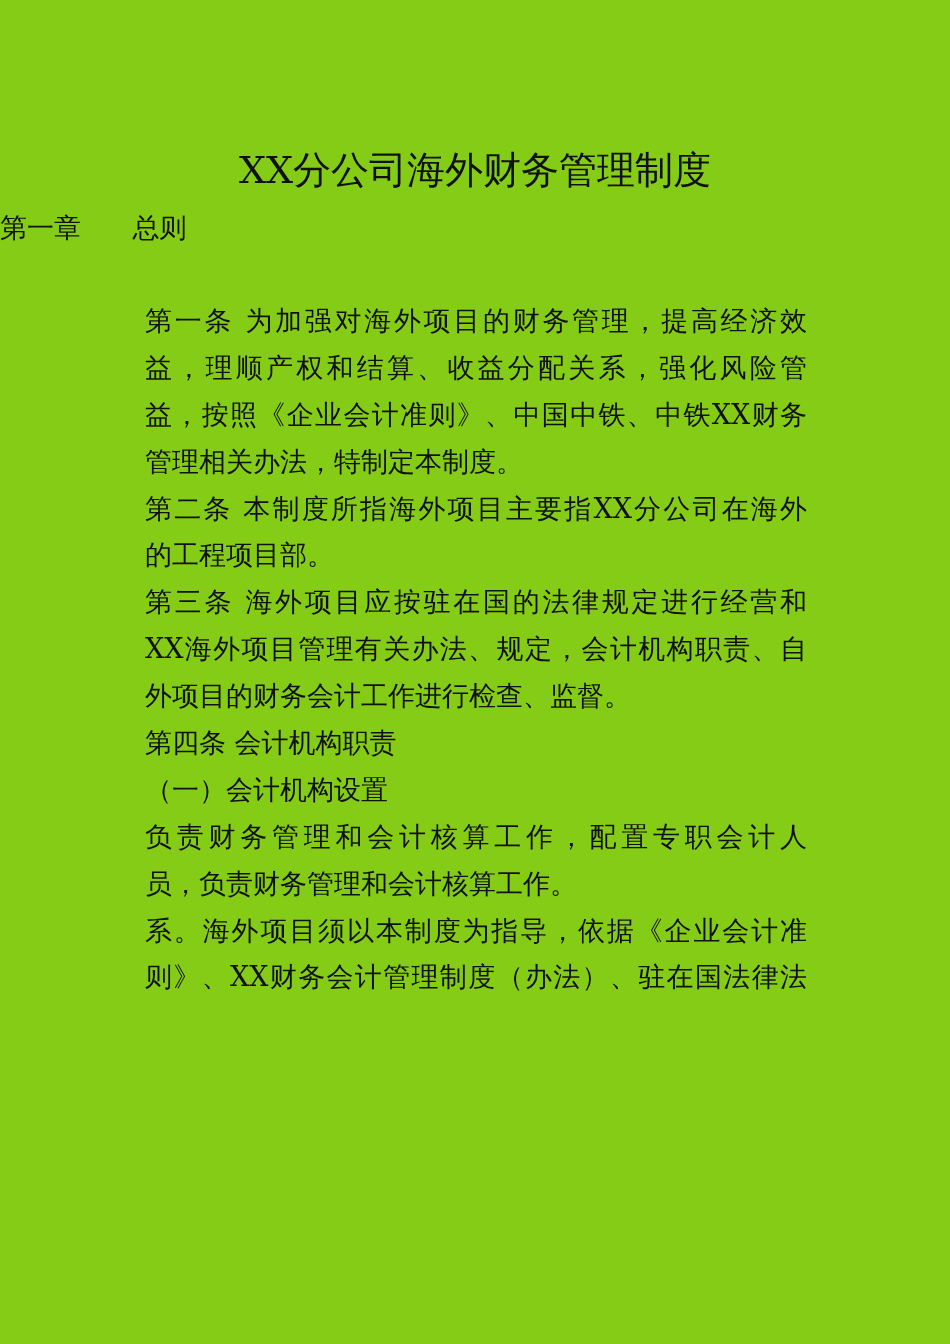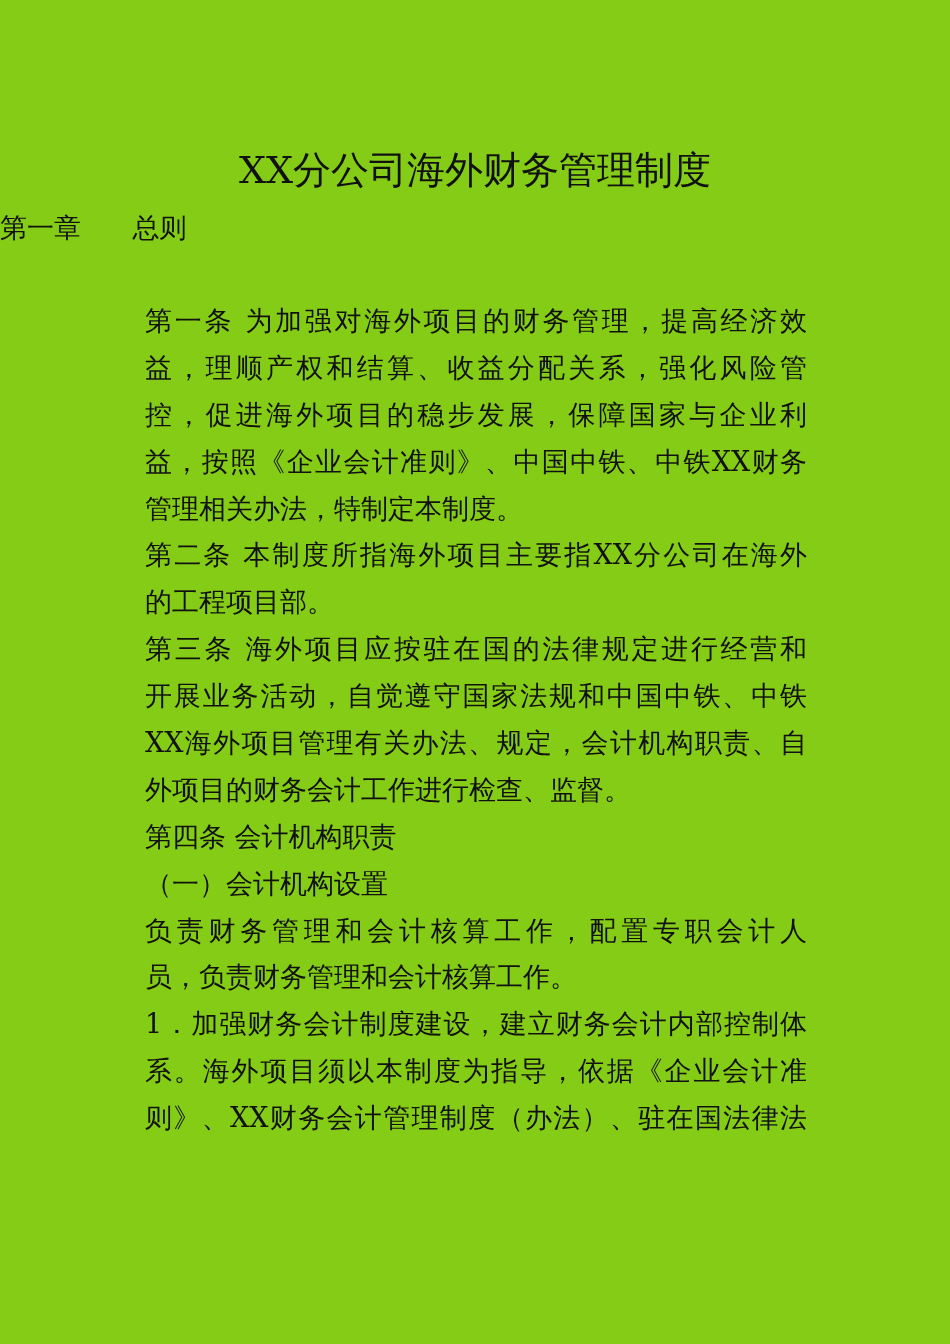--- a/index.html
+++ b/index.html
@@ -18,30 +18,27 @@
 </head>
 <body>
 
 <div class="page">
   <div class="title">XX分公司海外财务管理制度</div>
   <div class="chapter">第一章      总则</div>
 
   <div class="body">
     <div class="line">第一条      为加强对海外项目的财务管理，提高经济效</div>
     <div class="line">益，理顺产权和结算、收益分配关系，强化风险管</div>
-    <div class="line">控，促进海外项目的稳步发展，保障国家与企业利</div>
     <div class="line">益，按照《企业会计准则》、中国中铁、中铁XX财务</div>
     <div class="line last">管理相关办法，特制定本制度。</div>
     <div class="line">第二条      本制度所指海外项目主要指XX分公司在海外</div>
     <div class="line last">的工程项目部。</div>
     <div class="line">第三条      海外项目应按驻在国的法律规定进行经营和</div>
-    <div class="line">开展业务活动，自觉遵守国家法规和中国中铁、中铁</div>
     <div class="line">XX海外项目管理有关办法、规定，会计机构职责、自</div>
     <div class="line last">外项目的财务会计工作进行检查、监督。</div>
     <div class="line last">第四条      会计机构职责</div>
     <div class="line last">（一）会计机构设置</div>
     <div class="line">负责财务管理和会计核算工作，配置专职会计人</div>
     <div class="line last">员，负责财务管理和会计核算工作。</div>
-    <div class="line">1．加强财务会计制度建设，建立财务会计内部控制体</div>
     <div class="line">系。海外项目须以本制度为指导，依据《企业会计准</div>
     <div class="line">则》、XX财务会计管理制度（办法）、驻在国法律法</div>
   </div>
 </div>
 
 </body></html>

